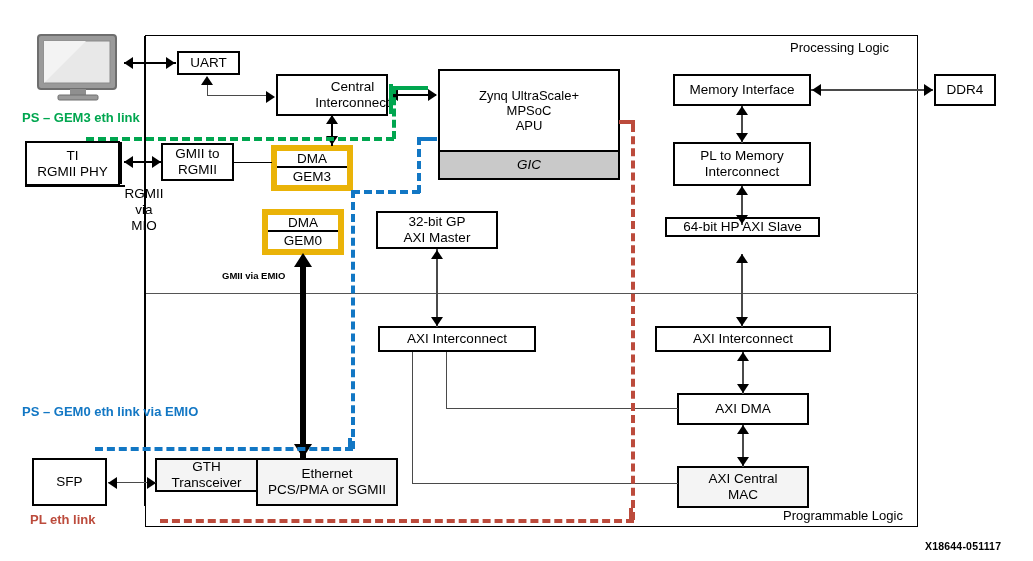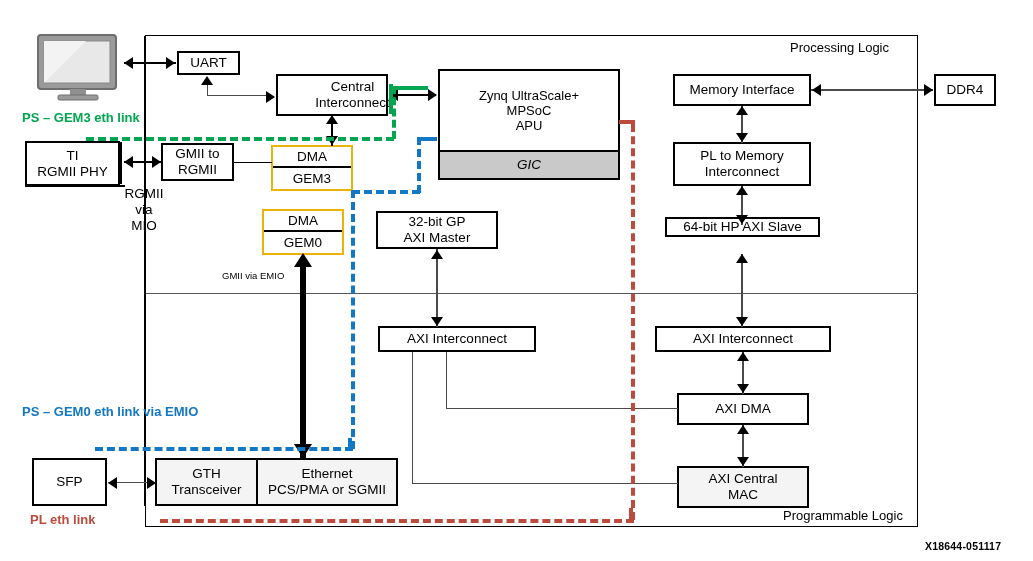--- a/index.html
+++ b/index.html
@@ -16,21 +16,21 @@
     text-align:center;
     font-size:13.5px;
     line-height:1.18;
     color:#000;
     white-space:pre-line;
   }
   .blk.shade{background:#f4f4f4;}
   .blk.gic{background:#c9c9c9;border:2px solid #000;font-style:italic;}
 
   
-  .stack{position:absolute;box-sizing:border-box;border:2px solid #eab308;background:#fff;}
+  .stack{position:absolute;box-sizing:border-box;border:6px solid #eab308;background:#fff;}
   .stack > div{
     box-sizing:border-box;
     display:flex;align-items:center;justify-content:center;
     font-size:13.5px;color:#000;height:50%;
   }
   .stack > div:first-child{border-bottom:2px solid #000;}
 
   
   .frame{position:absolute;box-sizing:border-box;border:1.6px solid #000;background:transparent;}
   .hline{position:absolute;background:#000;}
@@ -53,21 +53,21 @@
   
   .dash{position:absolute;box-sizing:border-box;}
   .dash-h{border-top-style:dashed;border-top-width:4px;height:0;}
   .dash-v{border-left-style:dashed;border-left-width:4px;width:0;}
 
   
   .seg{position:absolute;}
 
   
   .lbl{position:absolute;font-size:13.5px;color:#000;white-space:nowrap;text-align:center;line-height:1.2;}
-  .lbl.small{font-size:9.5px;font-weight:normal;}
+  .lbl.small{font-size:9.5px;font-weight:bold;}
   .lbl.green{color:#00a64f;font-weight:bold;font-size:13px;}
   .lbl.blue{color:#1277c4;font-weight:bold;font-size:13px;}
   .lbl.red{color:#bc4b3c;font-weight:bold;font-size:13px;}
 
   .watermark{position:absolute;font-size:10.5px;font-weight:bold;color:#000;letter-spacing:.2px;}
 
   
   .monitor{position:absolute;}
 </style>
 </head>
@@ -134,21 +134,21 @@
 
   <div class="blk" style="left:655px;top:326px;width:176px;height:26px;">AXI Interconnect</div>
 
   <div class="blk" style="left:677px;top:393px;width:132px;height:32px;">AXI DMA</div>
 
   <div class="blk shade" style="left:677px;top:466px;width:132px;height:42px;">AXI Central
 MAC</div>
 
   <div class="blk" style="left:32px;top:458px;width:75px;height:48px;">SFP</div>
 
-  <div class="blk shade" style="left:155px;top:458px;width:103px;height:48px;">GTH
+  <div class="blk shade" style="left:155px;top:458px;width:103px;height:34px;">GTH
 Transceiver</div>
 
   <div class="blk shade" style="left:256px;top:458px;width:142px;height:48px;">Ethernet
 PCS/PMA or SGMII</div>
 
   <div class="wire blackw" style="left:124px;top:62.2px;width:52px;height:2px;"></div>
   <div class="arrow ar-rt" style="left:166px;top:57px;"></div>
   <div class="arrow ar-lf" style="left:124px;top:57px;"></div>
 
   <div class="vline" style="left:144px;top:36px;width:2.2px;height:210px;"></div>

